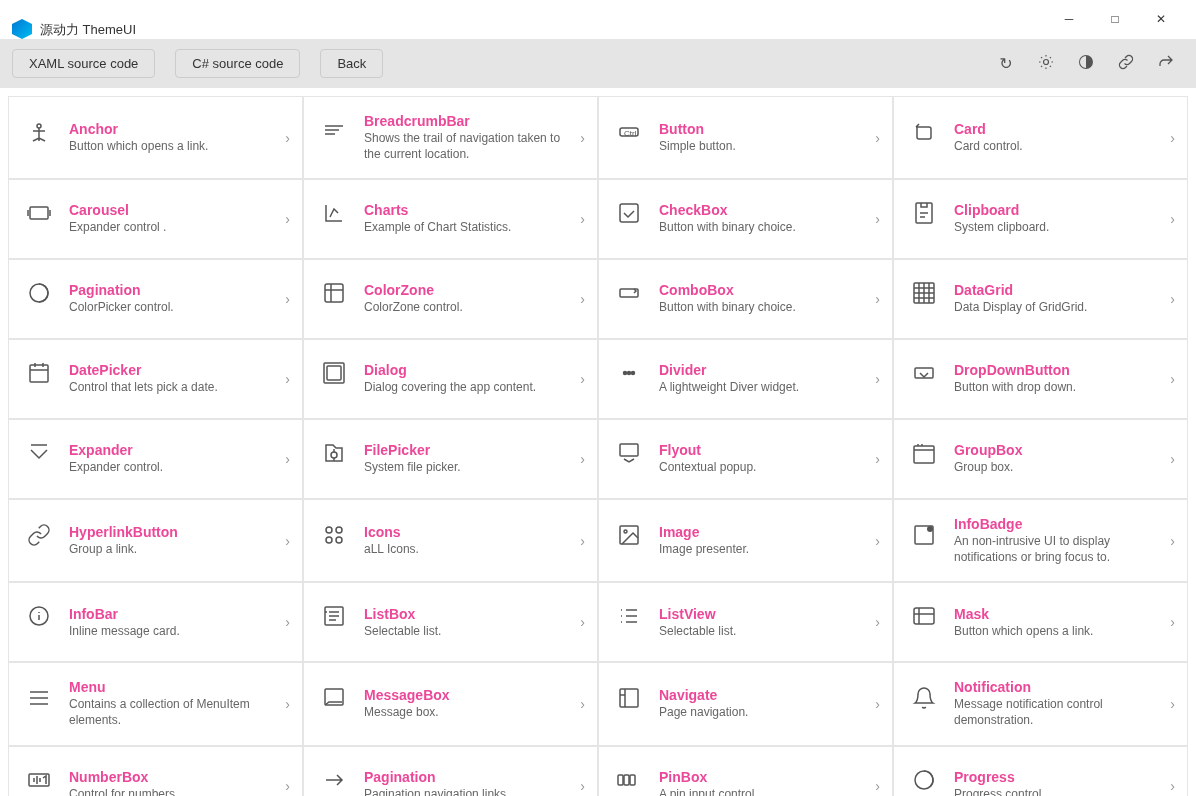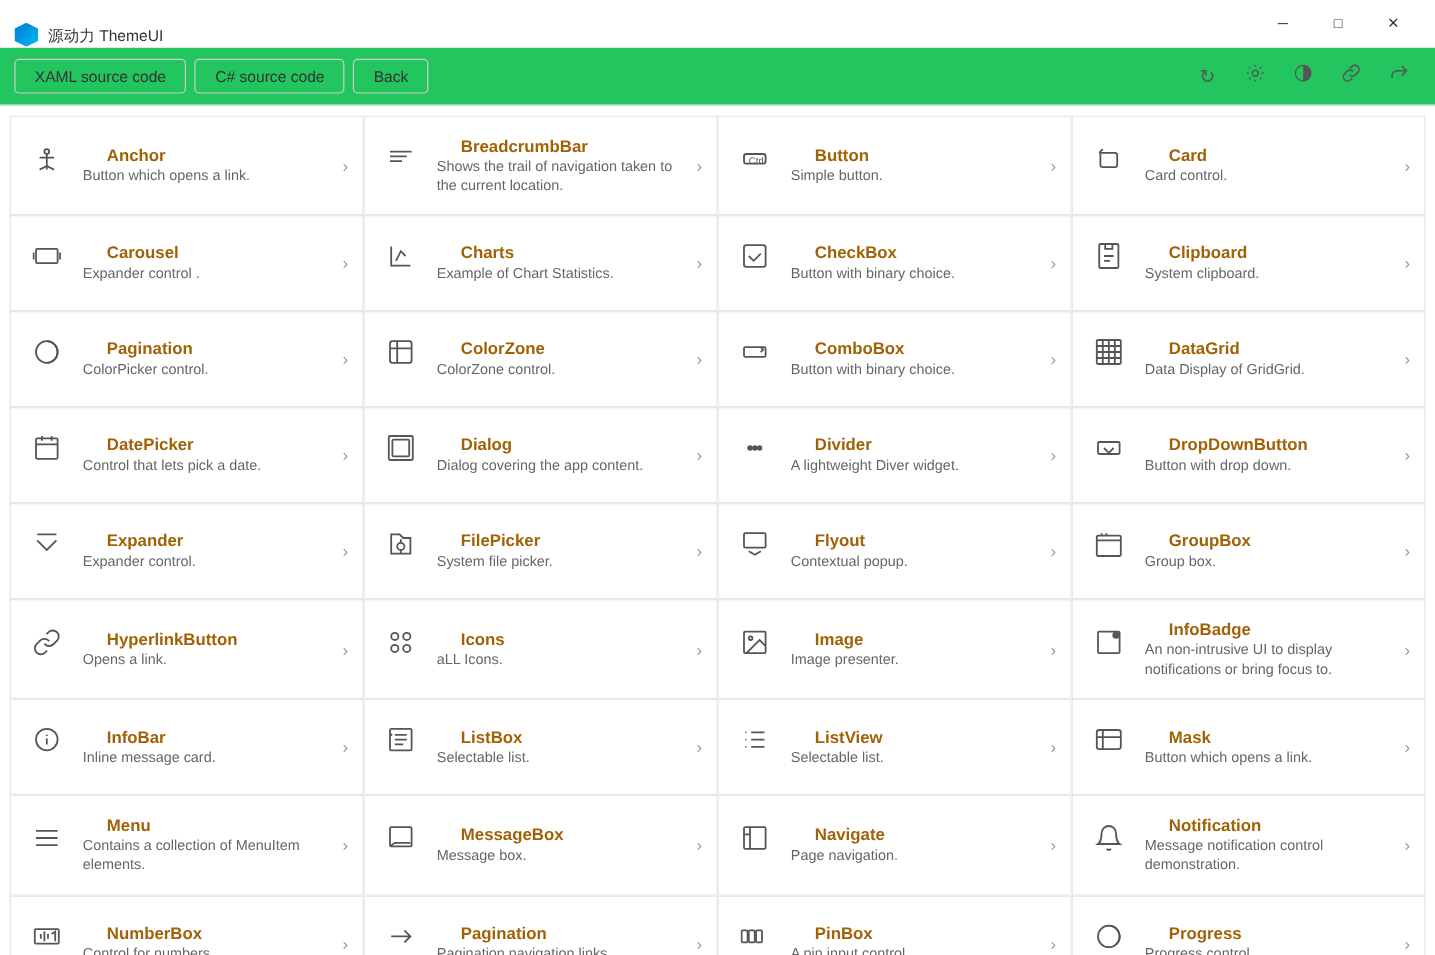--- a/index.html
+++ b/index.html
@@ -29,23 +29,23 @@
       display: flex; align-items: center; justify-content: center;
       font-size: 12px; color: #333;
     }
 
     
     .toolbar {
       height: 48px;
       display: flex;
       align-items: center;
       padding: 0 12px;
-      gap: 7px;
+      gap: 20px;
       border-bottom: 1px solid #e5e5e5;
-      background: #22c55e;
+      background: #e5e5e5;
     }
     .toolbar-btn {
       padding: 6px 16px;
       background: none;
       border: 1px solid #ccc;
       border-radius: 4px;
       font-size: 13px;
       cursor: pointer;
       color: #333;
     }
@@ -80,21 +80,21 @@
       min-height: 80px;
     }
     .card-icon {
       width: 36px; height: 36px;
       display: flex; align-items: flex-start; justify-content: center;
       flex-shrink: 0;
       margin-right: 12px;
     }
     .card-icon svg { width: 24px; height: 24px; }
     .card-content { flex: 1; min-width: 0; }
-    .card-title { font-size: 14px; font-weight: 600; color: #a16207; margin-bottom: 2px; margin-left: 20px; }
+    .card-title { font-size: 14px; font-weight: 600; color: #ec4899; margin-bottom: 2px; }
     .card-desc { font-size: 12px; color: #666; line-height: 1.3; overflow: hidden; display: -webkit-box; -webkit-line-clamp: 2; -webkit-box-orient: vertical; }
     .card-arrow {
       flex-shrink: 0;
       margin-left: 8px;
       color: #999;
       font-size: 14px;
     }
   </style>
 </head>
 <body>
@@ -414,21 +414,21 @@
   </div>
       <div class="card">
     <div class="card-icon">
           <svg viewBox="0 0 24 24" fill="none" stroke="#555" stroke-width="1.5">
             <path d="M10 13a5 5 0 0 0 7.54.54l3-3a5 5 0 0 0-7.07-7.07l-1.72 1.71"></path>
             <path d="M14 11a5 5 0 0 0-7.54-.54l-3 3a5 5 0 0 0 7.07 7.07l1.71-1.71"></path>
           </svg>
         </div>
     <div class="card-content">
       <div class="card-title">HyperlinkButton</div>
-      <div class="card-desc">Opens a link.</div>
+      <div class="card-desc">Group a link.</div>
     </div>
     <div class="card-arrow">›</div>
   </div>
       <div class="card">
     <div class="card-icon">
           <svg viewBox="0 0 24 24" fill="none" stroke="#555" stroke-width="1.5">
             <circle cx="7" cy="7" r="3"></circle>
             <circle cx="17" cy="7" r="3"></circle>
             <circle cx="7" cy="17" r="3"></circle>
             <circle cx="17" cy="17" r="3"></circle>

